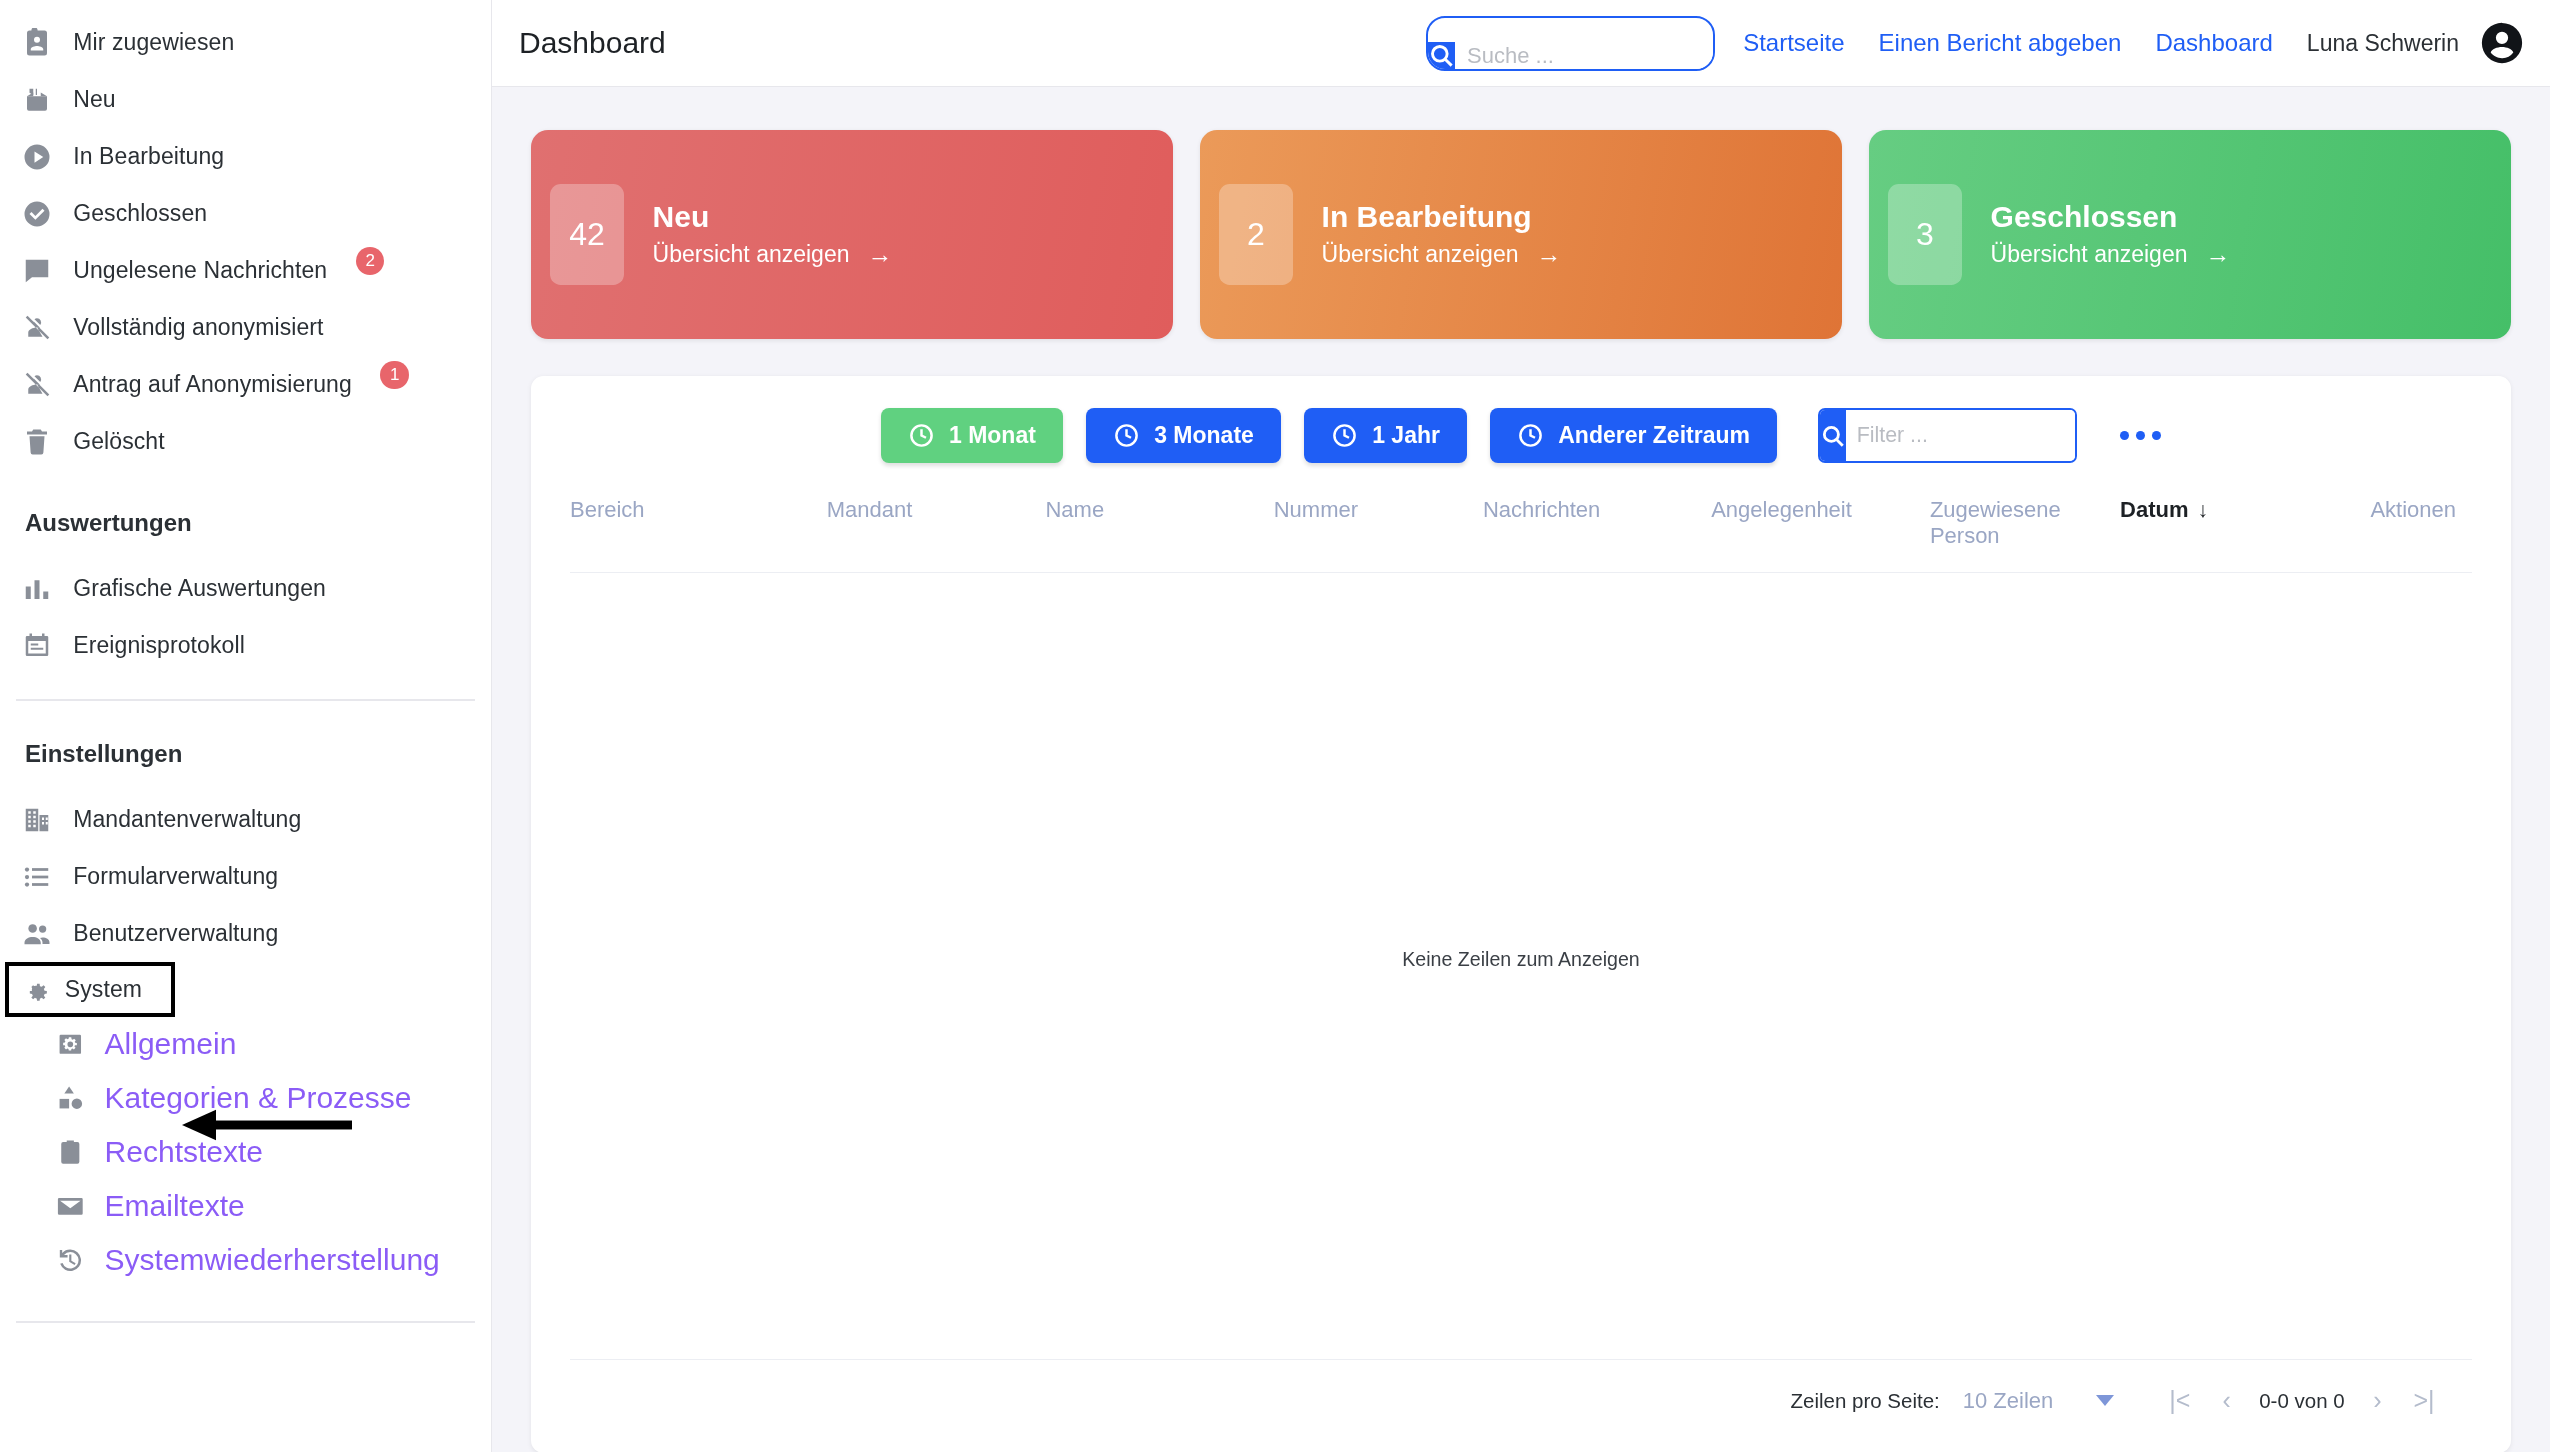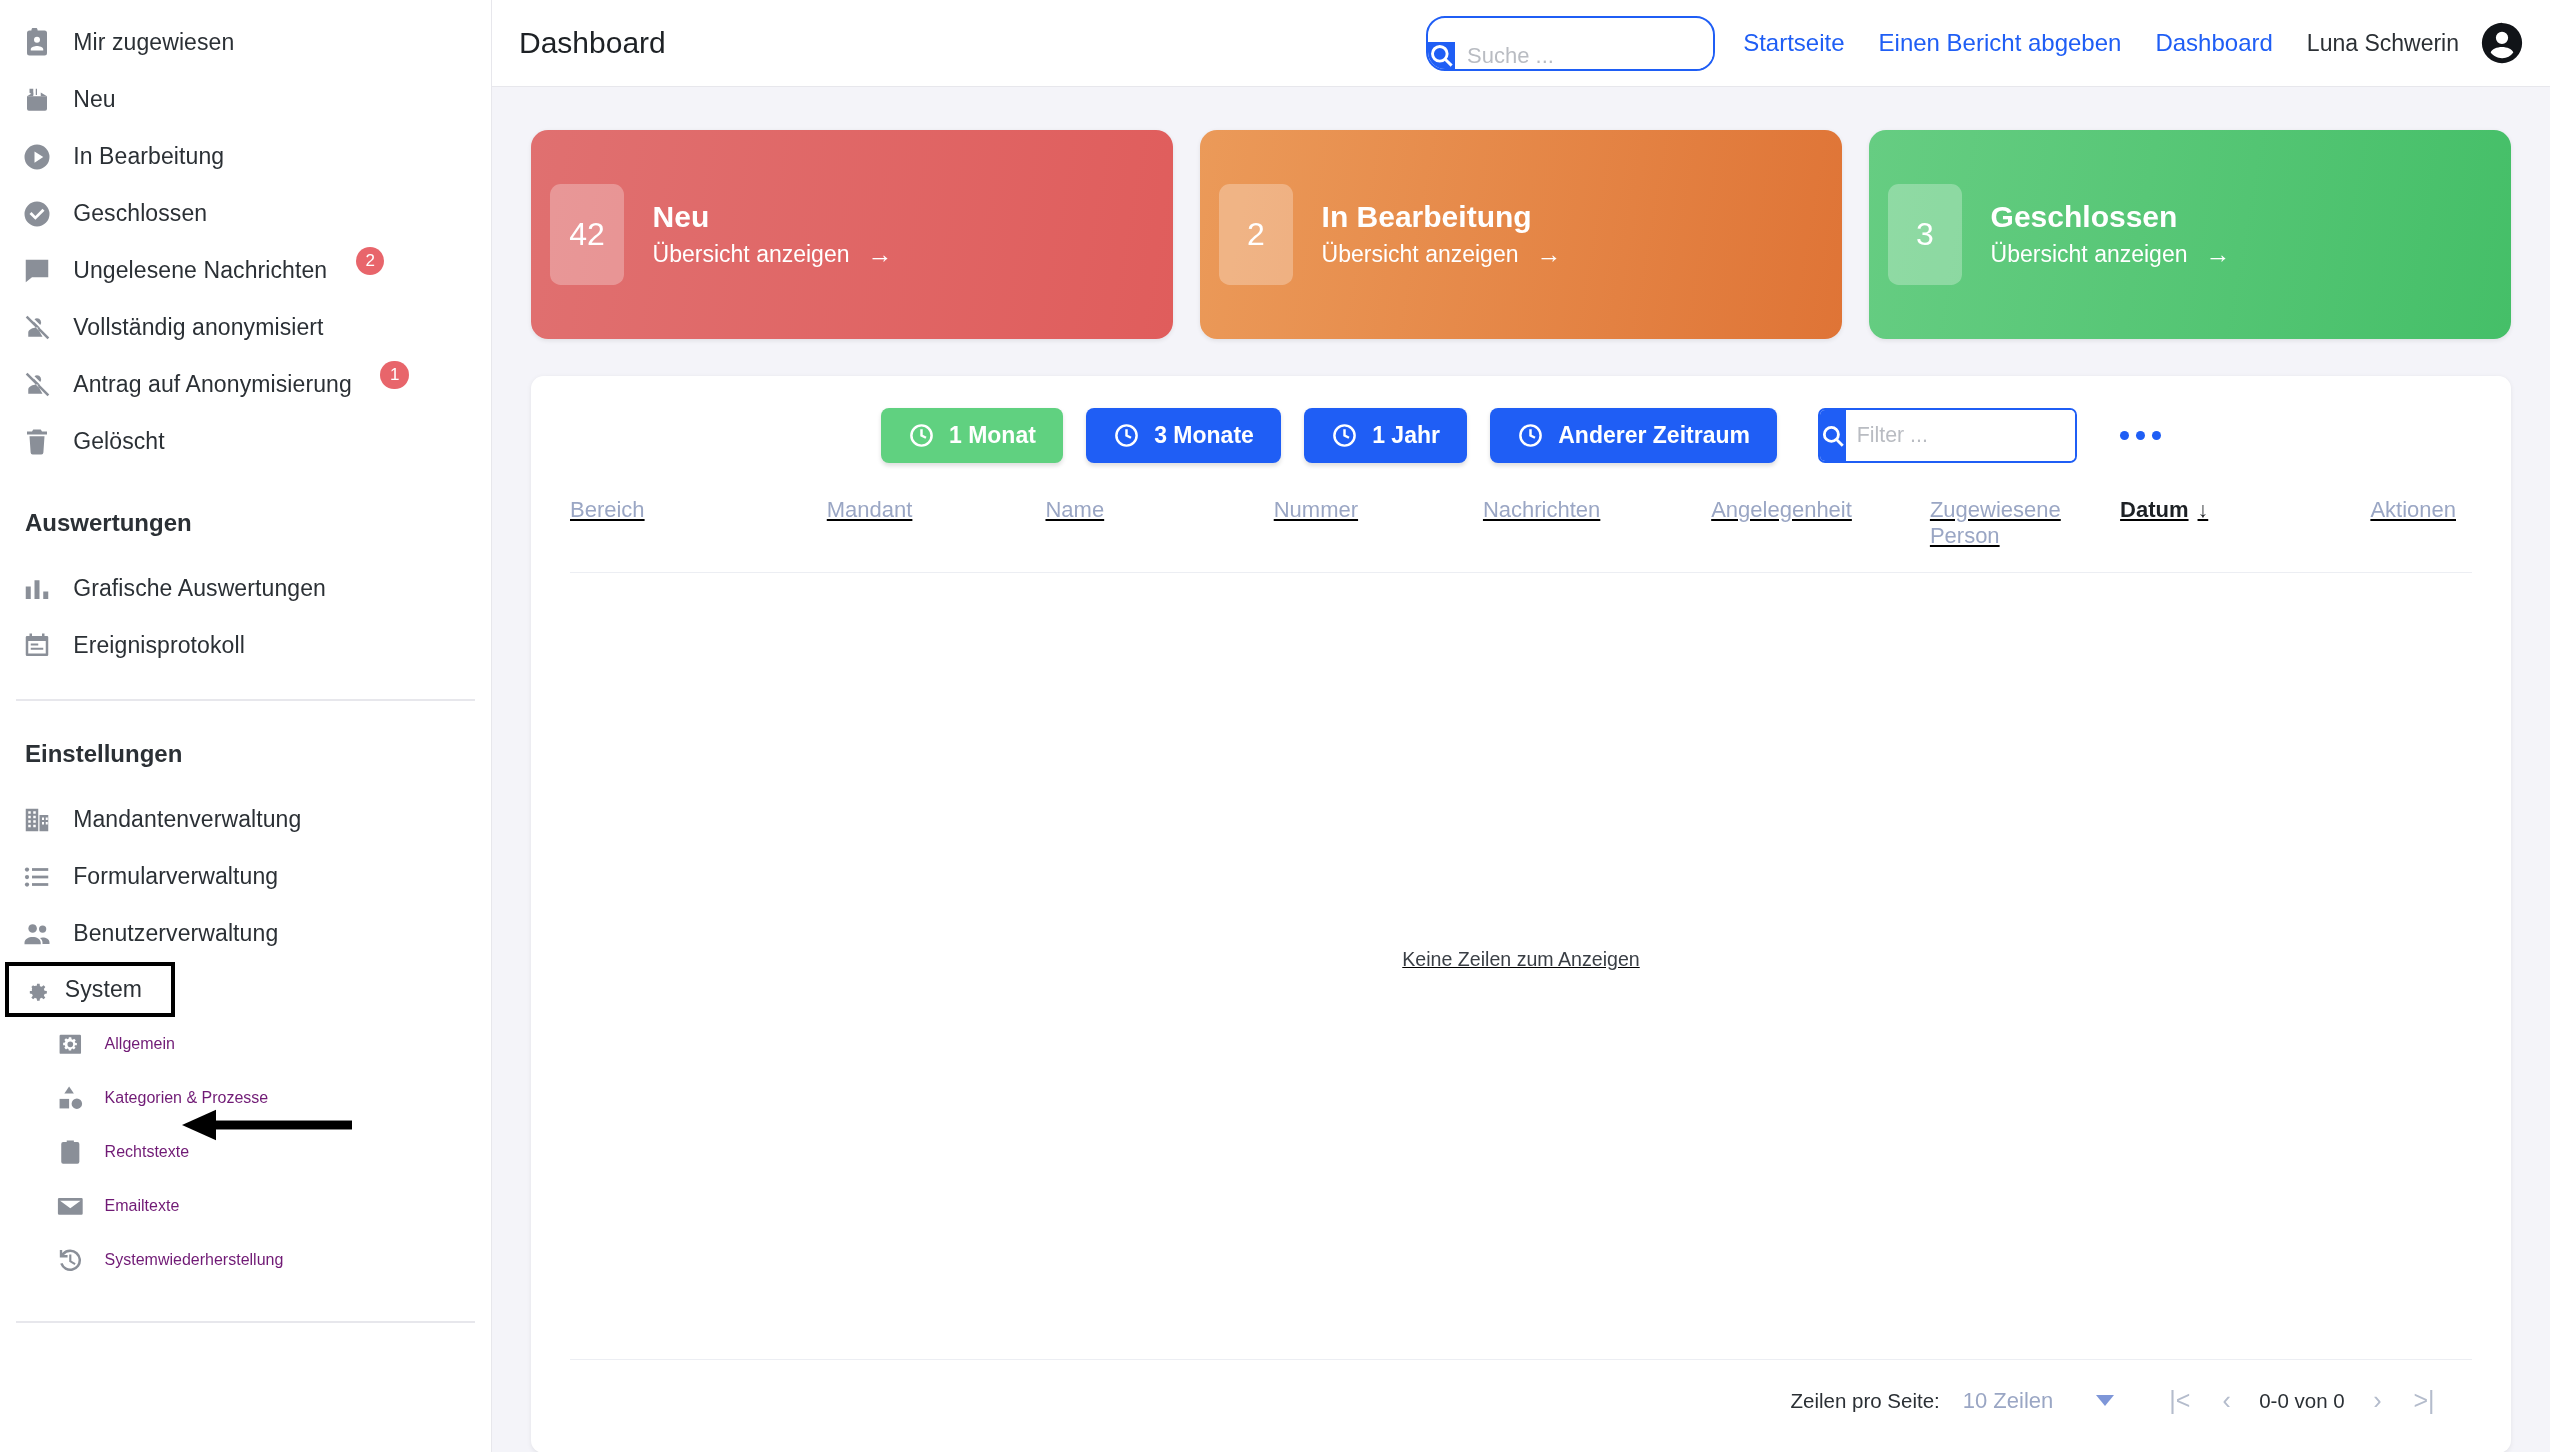--- a/index.html
+++ b/index.html
@@ -80,21 +80,21 @@
 
   .subnav-item {
     display: flex; align-items: center;
     height: 54px;
     padding-left: 55px;
     gap: 19.6px;
     cursor: pointer;
   }
   .subnav-item .ico { width: 30px; height: 30px; flex: 0 0 30px; display:flex; align-items:center; justify-content:center;}
   .subnav-item .ico svg { width: 28.6px; height: 28.6px; fill: #8a8f98; }
-  .subnav-item .label { font-size: 16px; color: #701a75; white-space: nowrap; }
+  .subnav-item .label { font-size: 30px; color: #8b5cf6; white-space: nowrap; }
 
   
   .anno-arrow {
     position: absolute;
     left: 182px; top: 1107px;
     width: 170px; height: 36px;
     pointer-events: none;
   }
 
   
@@ -224,21 +224,21 @@
     font-family: "Liberation Sans", sans-serif;
   }
   .filter-combo input::placeholder { color: #b9bcc2; }
 
   .kebab {
     display: flex; gap: 6.2px; align-items: center;
     margin-left: 19.6px; cursor: pointer;
   }
   .kebab span { width: 9.8px; height: 9.8px; border-radius: 50%; background: #1f5ef5; }
 
-  .table-wrap { flex: 1; display: flex; flex-direction: column; padding: 0 39px; text-decoration: underline; }
+  .table-wrap { flex: 1; display: flex; flex-direction: column; padding: 0 39px; }
   table { width: 100%; border-collapse: collapse; }
   thead th {
     font-size: 22px; color: #9aa6c4; font-weight: normal;
     text-align: left;
     padding: 14.3px 0 23px 0;
     vertical-align: top;
     border-bottom: 1.8px solid #eceef3;
   }
   thead th.sorted { color: #1d2125; font-weight: bold; }
   thead th.right { text-align: right; padding-right: 16px; }

